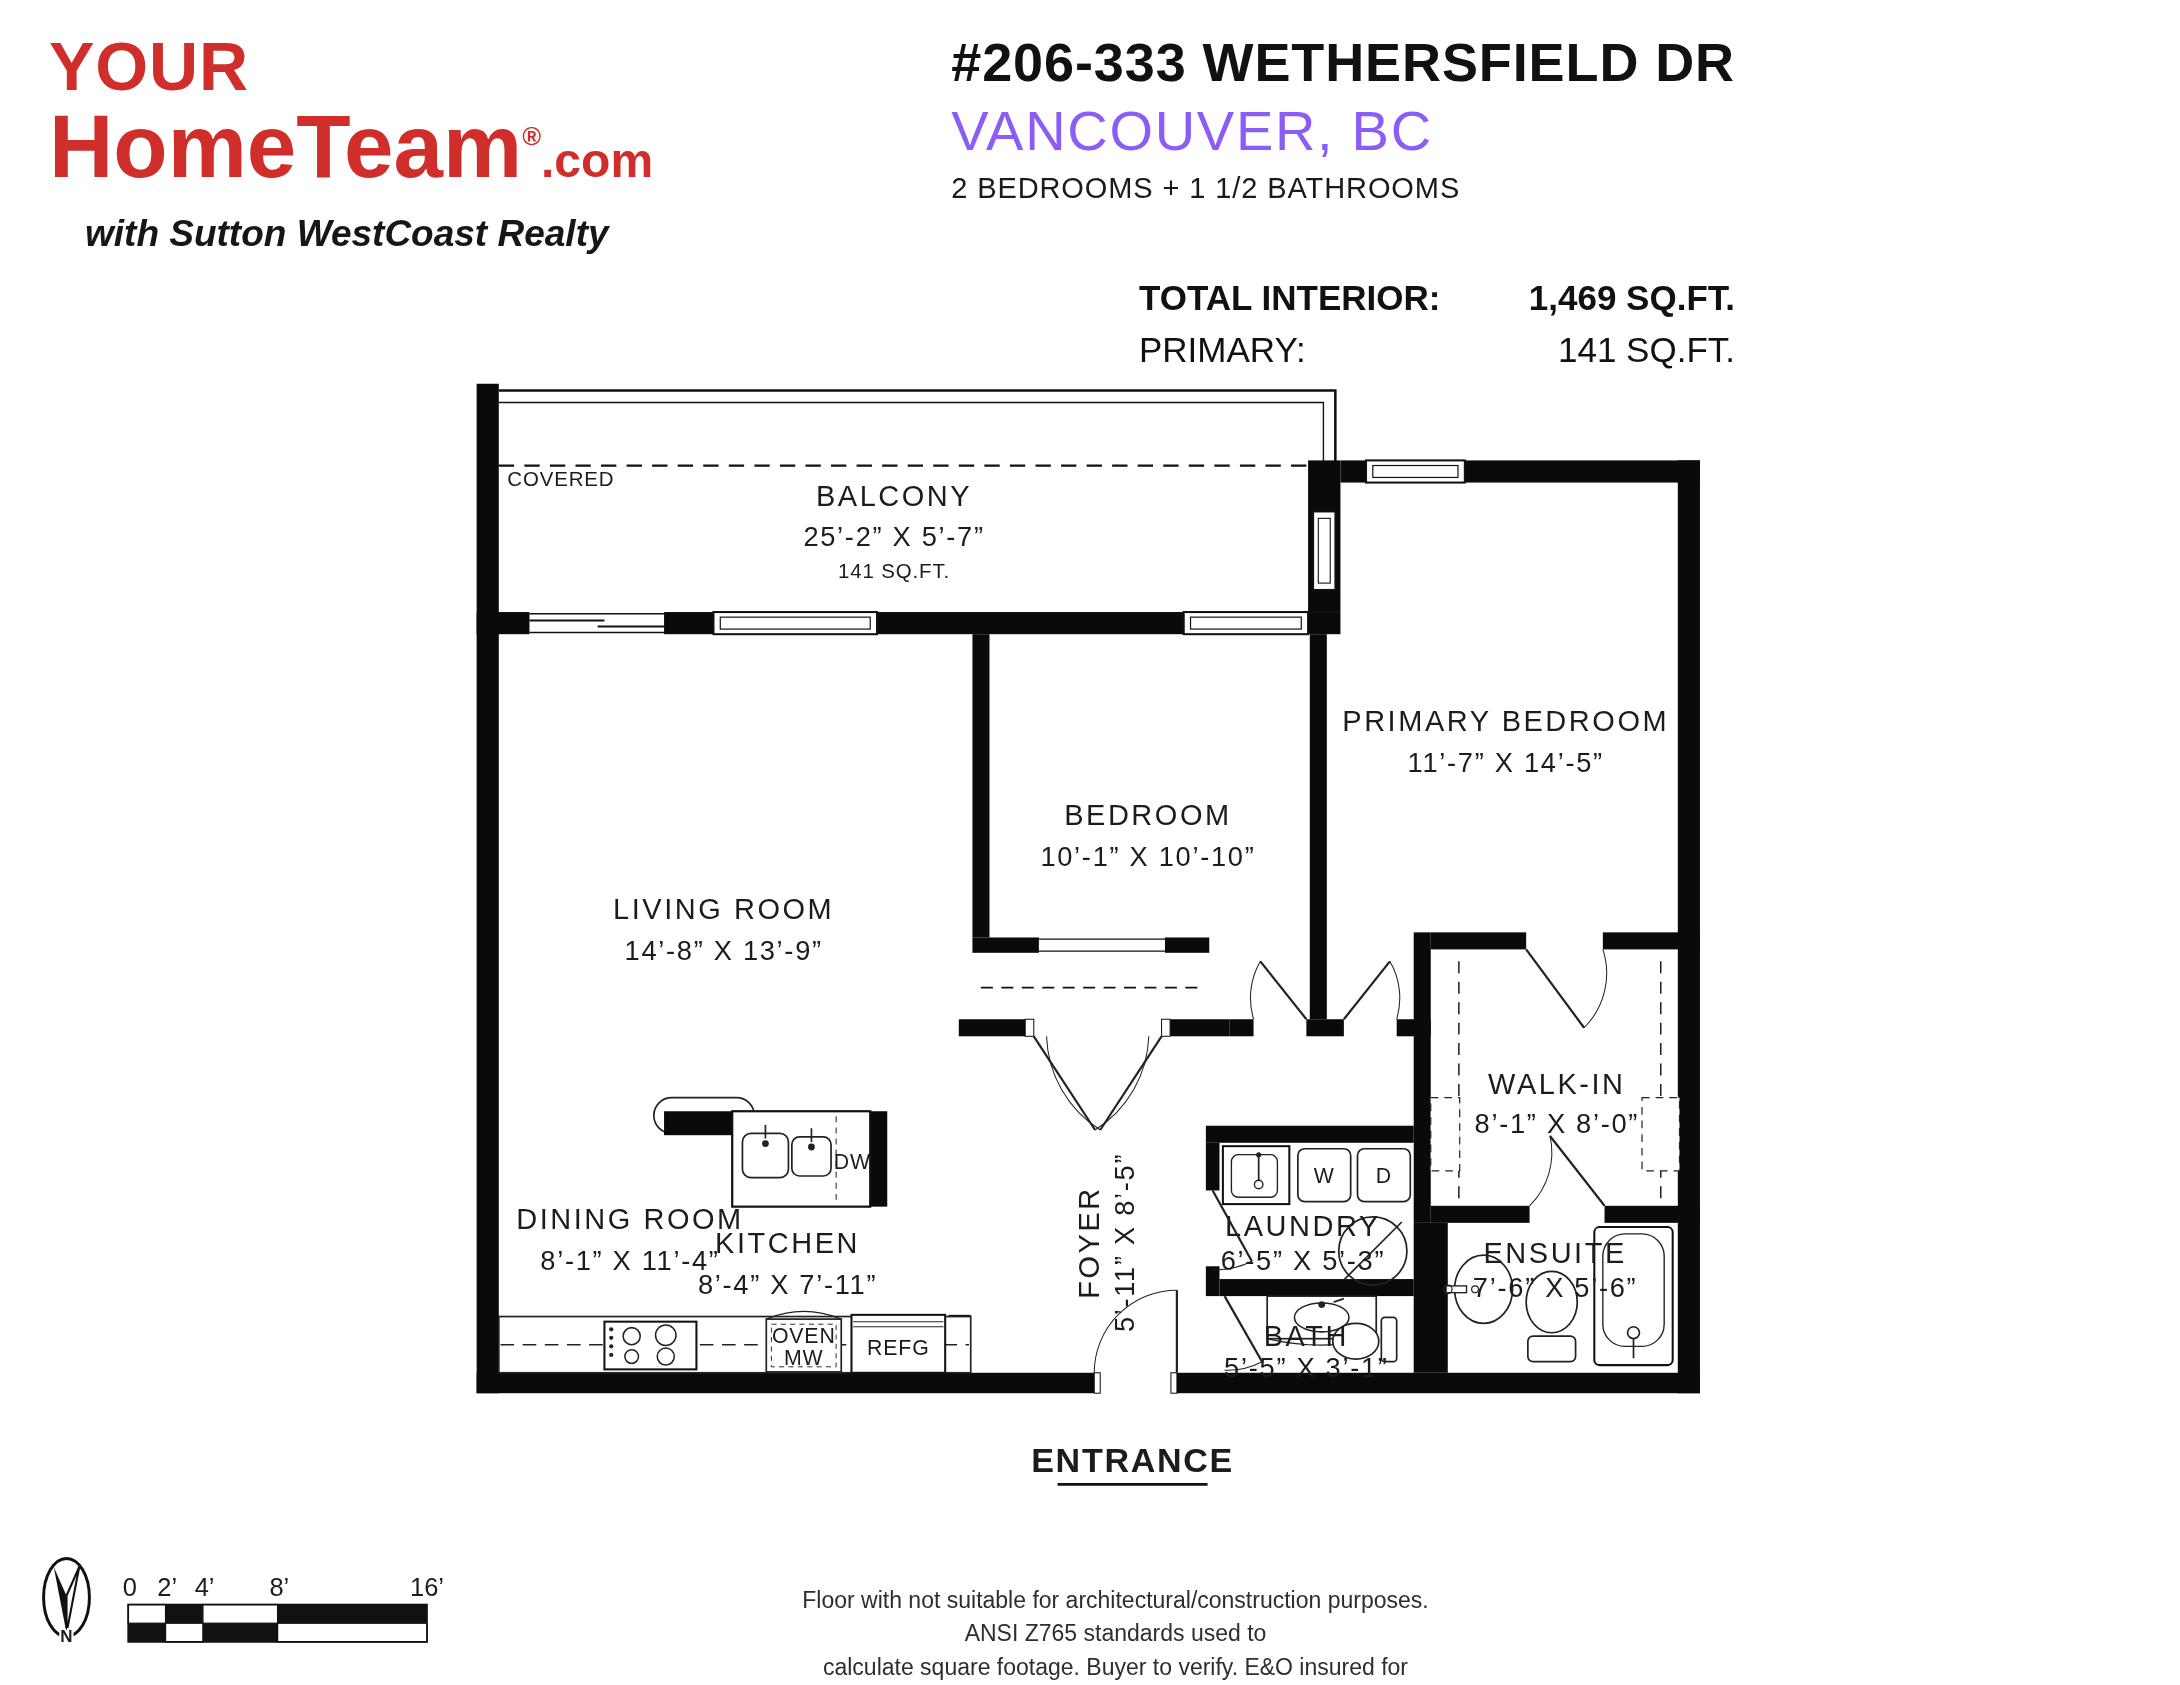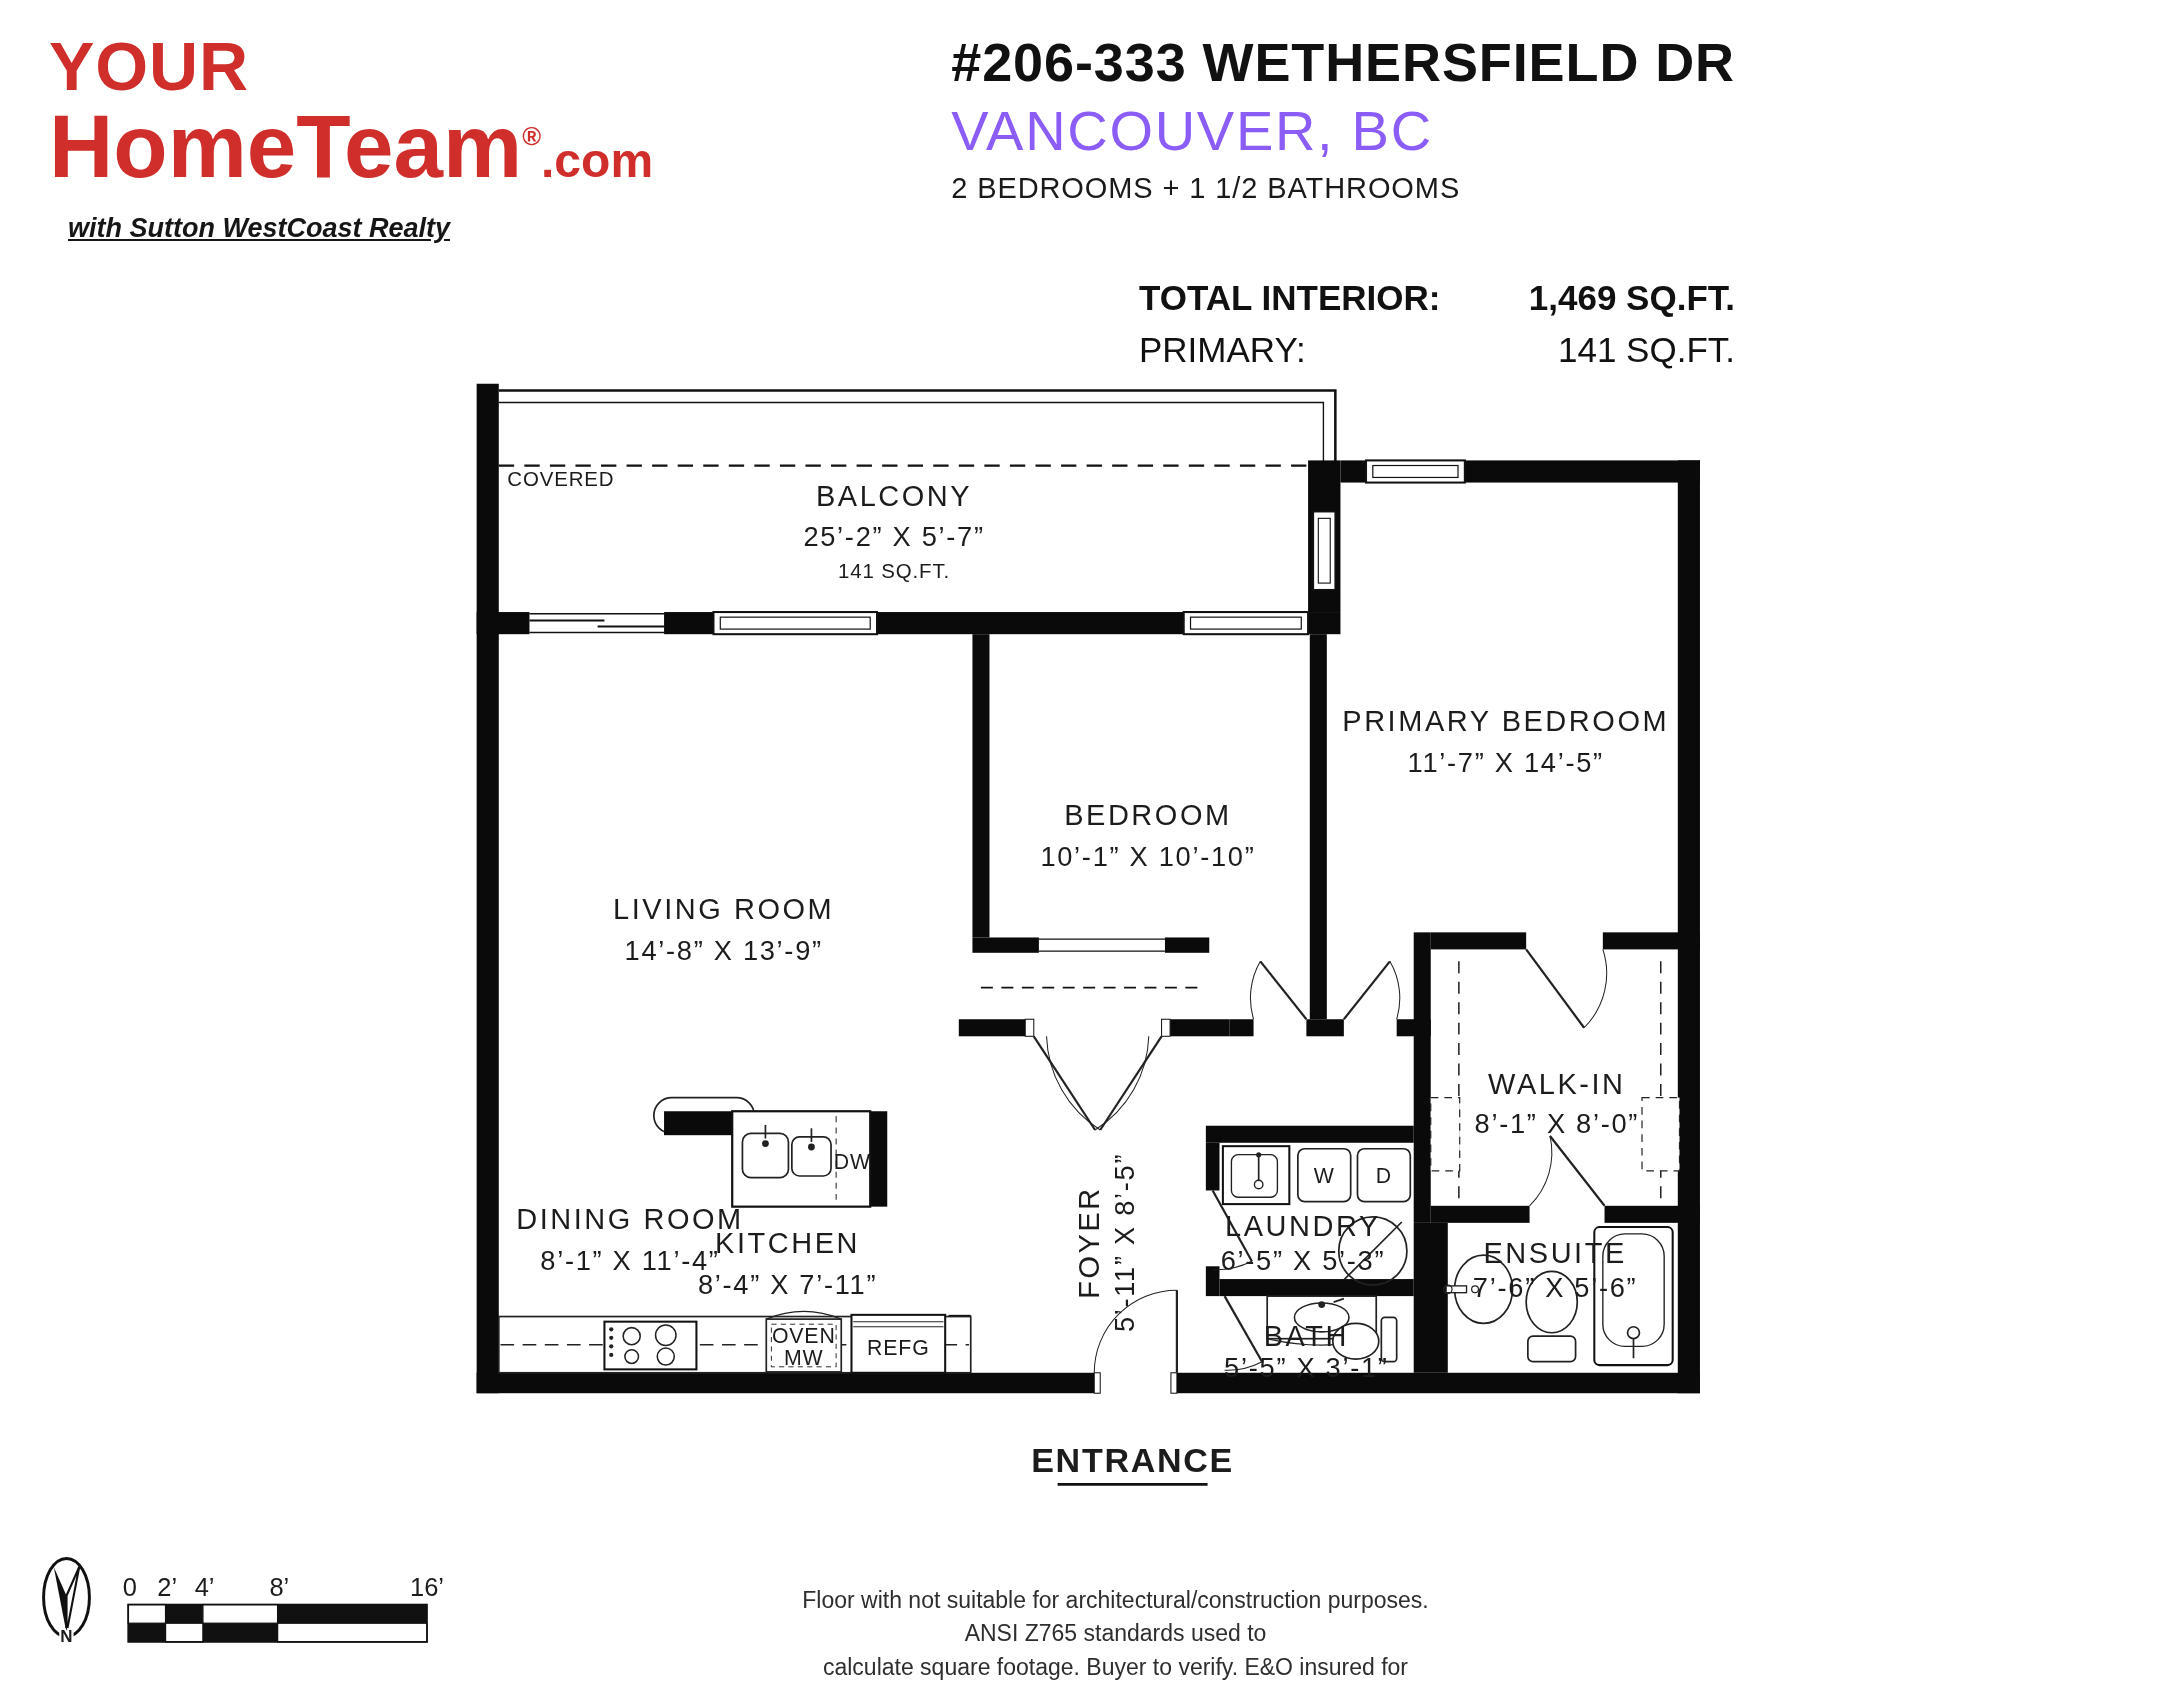--- a/index.html
+++ b/index.html
@@ -4,21 +4,21 @@
 <style>
   html,body{margin:0;padding:0;background:#fff;}
   .page{position:relative;width:1752px;height:1686px;background:#ffffff;overflow:hidden;
         font-family:"Liberation Sans",sans-serif;color:#111;}
   
   .logo{position:absolute;left:49px;top:32px;}
   .logo-your{color:#cf2e2b;font-weight:bold;font-size:68px;line-height:1;letter-spacing:0.9px;}
   .logo-home{color:#cf2e2b;font-weight:bold;font-size:89px;line-height:1;margin-top:1.7px;white-space:nowrap;}
   .logo-reg{font-size:25.6px;vertical-align:32px;font-weight:bold;}
   .logo-com{font-size:48px;font-weight:bold;}
-  .tagline{margin-top:22px;margin-left:19px;font-style:italic;font-weight:bold;font-size:27px;color:#161616;text-decoration:underline;}
+  .tagline{margin-top:22px;margin-left:36px;font-style:italic;font-weight:bold;font-size:37px;color:#161616;}
   .address{position:absolute;right:17px;top:31px;text-align:left;}
   .addr-title{font-size:54px;font-weight:bold;letter-spacing:0.9px;white-space:nowrap;}
   .addr-city{font-size:56px;font-weight:normal;letter-spacing:1.7px;margin-top:5.1px;color:#8b5cf6;}
   .addr-beds{font-size:29px;letter-spacing:0.9px;margin-top:9px;color:#1a1a1a;}
   .stats{position:absolute;right:17px;top:278px;width:596px;}
   .stat-row{display:flex;justify-content:space-between;font-size:35px;margin-bottom:12px;color:#111;}
   .stat-row.bold{font-weight:bold;justify-content:space-between;}
   
   .plan{position:absolute;left:451px;top:365px;}
   svg text{font-family:"Liberation Sans",sans-serif;fill:#1c1c1c;}

